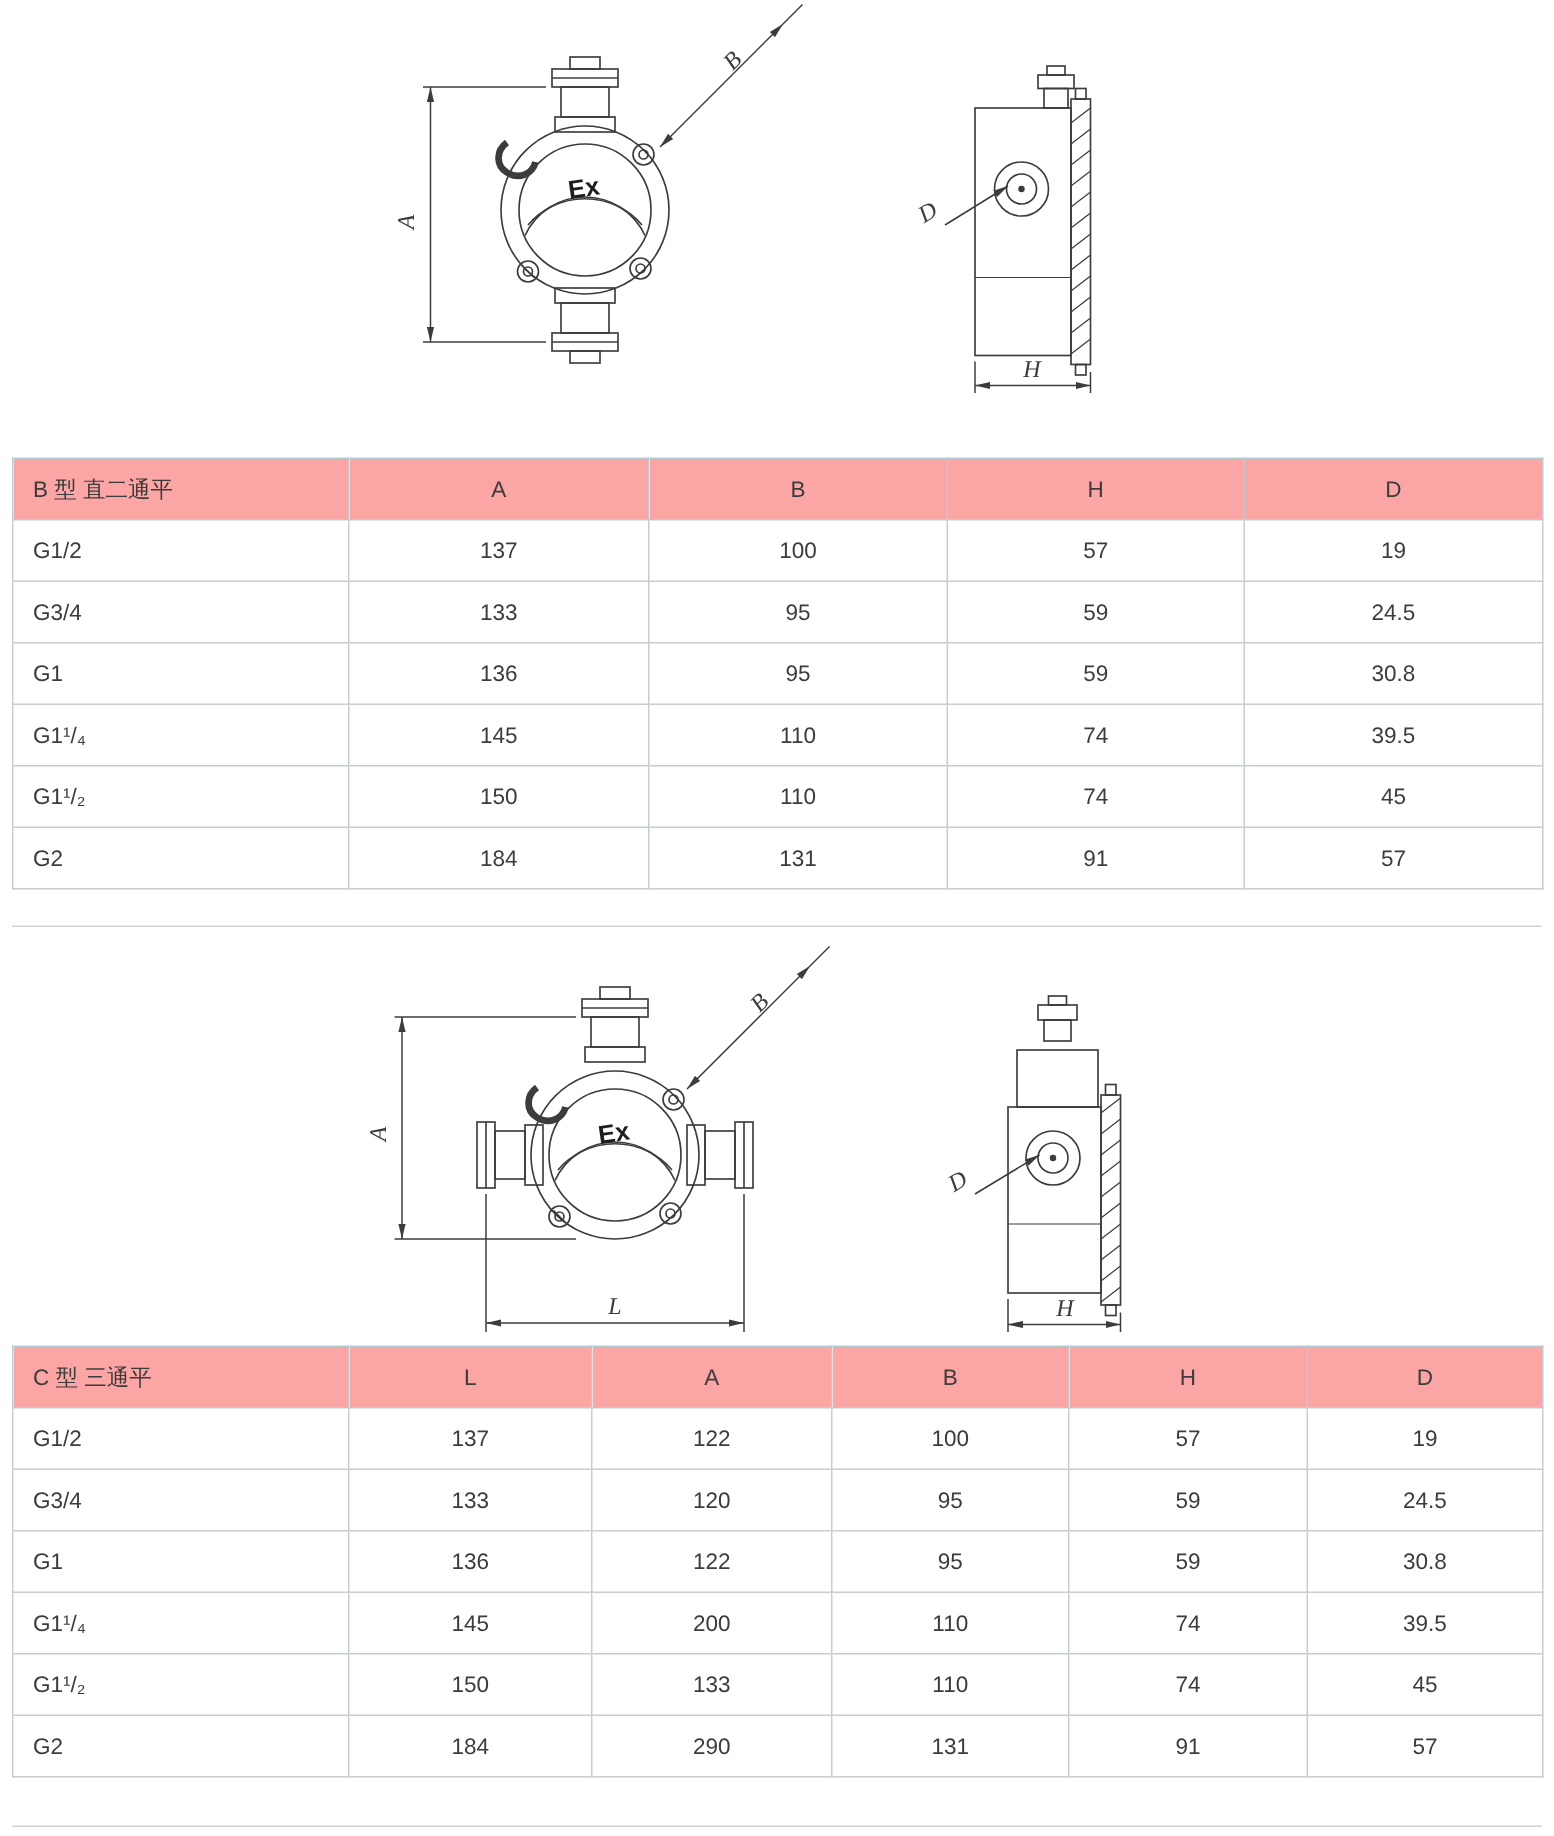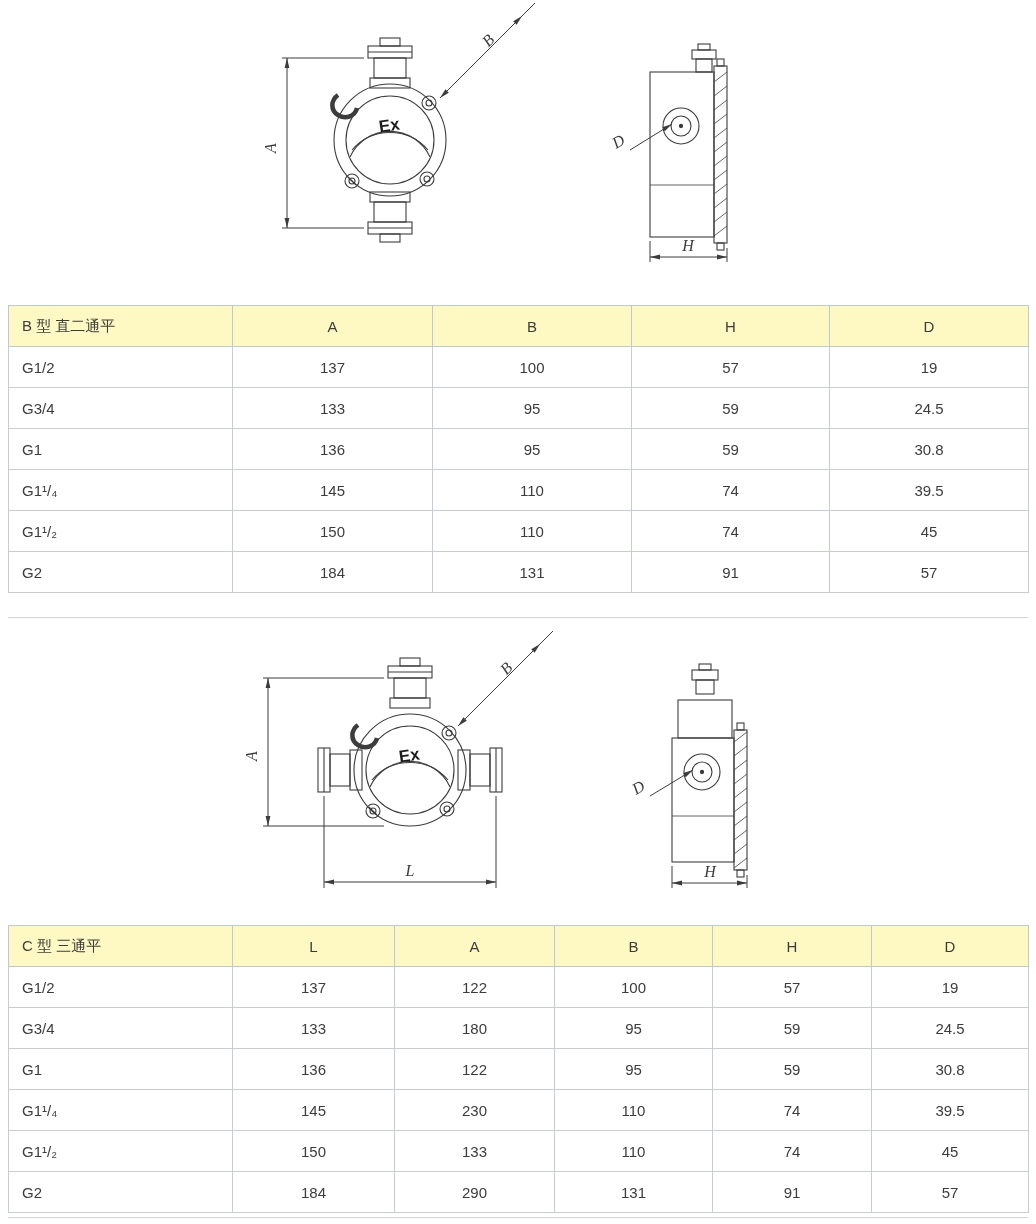--- a/index.html
+++ b/index.html
@@ -21,21 +21,21 @@
   table.spec {
     position:absolute; left:8px; width:1020px;
     border-collapse:collapse; table-layout:fixed;
     font-size:15px; color:#3c3c3c;
   }
   .spec th, .spec td {
     border:1px solid #c7ced3; height:41px;
     text-align:center; font-weight:normal; padding:0 6px;
     overflow:hidden; white-space:nowrap;
   }
-  .spec thead th { background:#fef9c3; border-color:#b9ccd6; }
+  .spec thead th { background:#fca5a5; border-color:#b9ccd6; }
   .spec .first { text-align:left; padding-left:13px; }
   hr.rule {
     position:absolute; left:8px; width:1020px;
     border:none; border-top:1px solid #d2d2d2;
   }
 </style>
 </head>
 <body>
 
 <div class="page">
@@ -252,21 +252,21 @@
     <g stroke="#3c3c3c" stroke-width="1" fill="none">
       <line x1="650" y1="176" x2="693" y2="150" marker-end="url(#arB)"></line>
       <line x1="672" y1="246" x2="672" y2="268"></line>
       <line x1="747" y1="255" x2="747" y2="268"></line>
       <line x1="672" y1="263" x2="747" y2="263" marker-start="url(#arB)" marker-end="url(#arB)"></line>
     </g>
     <text x="641" y="172" text-anchor="middle" transform="rotate(-30 641 172)">D</text>
     <text x="710" y="257" text-anchor="middle">H</text>
   </svg>
 
-  <table class="spec" style="top:925px">
+  <table class="spec" style="top:897px">
     <colgroup>
       <col style="width:224px">
         <col style="width:162px">
         <col style="width:160px">
       <col style="width:158px">
         <col style="width:159px">
         <col style="width:157px">
     </colgroup>
     <thead>
       <tr>
@@ -283,37 +283,37 @@
         <td class="first">G1/2</td>
         <td>137</td>
         <td>122</td>
         <td>100</td>
         <td>57</td>
         <td>19</td>
       </tr>
       <tr>
         <td class="first">G3/4</td>
         <td>133</td>
-        <td>180</td>
+        <td>120</td>
         <td>95</td>
         <td>59</td>
         <td>24.5</td>
       </tr>
       <tr>
         <td class="first">G1</td>
         <td>136</td>
         <td>122</td>
         <td>95</td>
         <td>59</td>
         <td>30.8</td>
       </tr>
       <tr>
         <td class="first">G1¹/₄</td>
         <td>145</td>
-        <td>230</td>
+        <td>200</td>
         <td>110</td>
         <td>74</td>
         <td>39.5</td>
       </tr>
       <tr>
         <td class="first">G1¹/₂</td>
         <td>150</td>
         <td>133</td>
         <td>110</td>
         <td>74</td>

